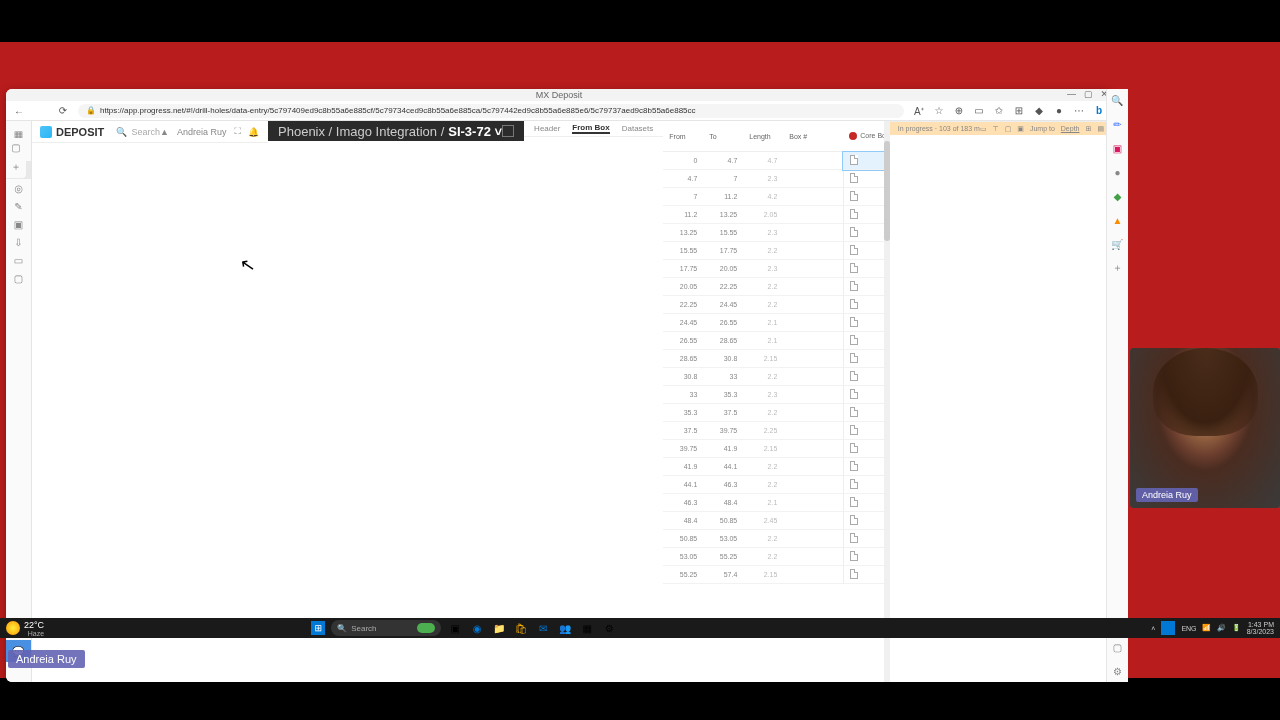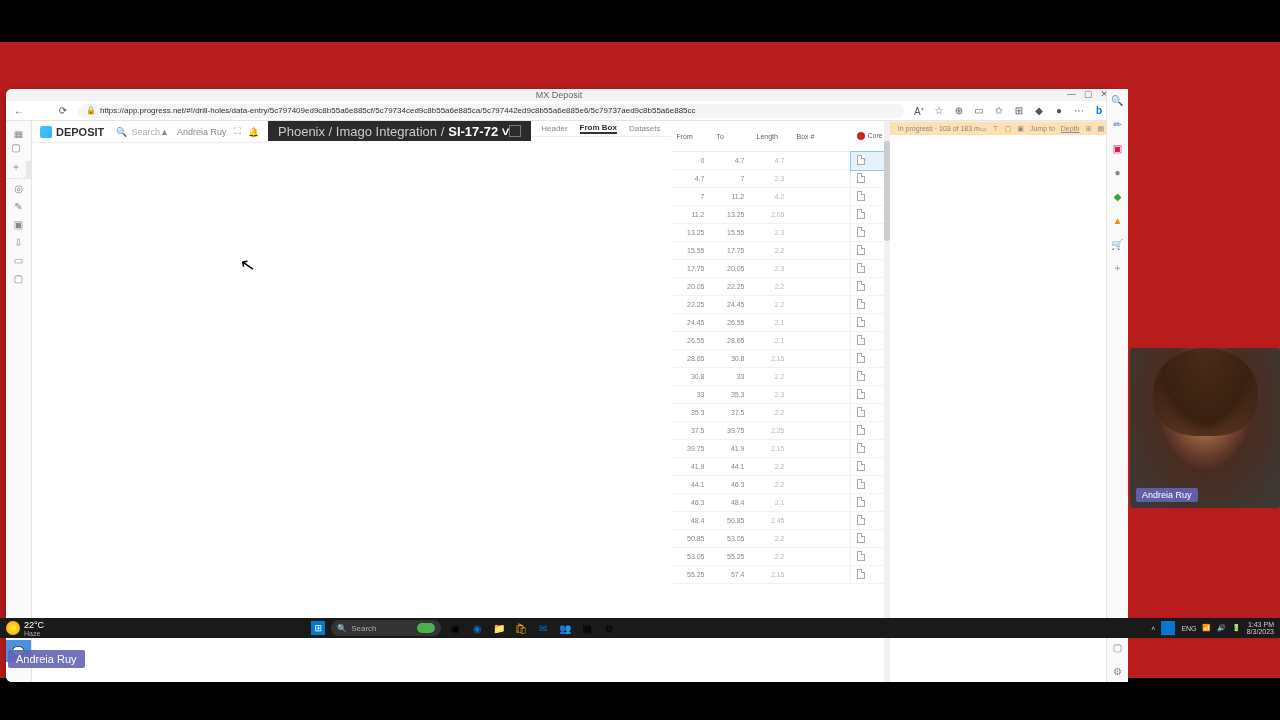--- a/index.html
+++ b/index.html
@@ -73,21 +73,21 @@
 
 
 .right-rail { width: 22px; background: #fafafa; border-left: 1px solid #e5e5e5; display: flex; flex-direction: column; align-items: center; padding-top: 4px; gap: 10px; position: absolute; right: 152px; top: 47px; height: 593px; }
 .right-rail .r-icon { width: 14px; height: 14px; display: flex; align-items: center; justify-content: center; font-size: 10px; color: #888; }
 
 
 .cursor { position: absolute; left: 240px; top: 212px; font-size: 18px; pointer-events: none; z-index: 100; transform: rotate(-10deg); }
 
 
 .taskbar { position: absolute; left: 0; bottom: 40px; width: 1280px; height: 20px; background: #1a1a1a; display: flex; align-items: center; padding: 0 6px; }
-.taskbar-left { display: flex; align-items: center; gap: 4px; color: #fff; font-size: 9px; }
+.taskbar-left { display: flex; align-items: center; gap: 4px; color: #fff; font-size: 9px; text-align: right; }
 .weather-icon { width: 14px; height: 14px; background: radial-gradient(circle, #ffeb3b, #ff9800); border-radius: 50%; }
 .taskbar-center { margin: 0 auto; display: flex; align-items: center; gap: 6px; }
 .win-btn { width: 14px; height: 14px; background: #0078d4; display: flex; align-items: center; justify-content: center; color: #fff; font-size: 9px; }
 .task-search { width: 110px; height: 16px; background: #333; border-radius: 8px; display: flex; align-items: center; padding: 0 6px; font-size: 8px; color: #aaa; gap: 4px; }
 .task-search .pill { margin-left: auto; width: 18px; height: 10px; background: #4caf50; border-radius: 5px; }
 .task-icon { width: 16px; height: 16px; display: flex; align-items: center; justify-content: center; font-size: 10px; }
 .taskbar-right { display: flex; align-items: center; gap: 6px; color: #ccc; font-size: 7px; margin-left: auto; }
 .taskbar-right .blue-sq { width: 14px; height: 14px; background: #0078d4; }
 
 
@@ -167,21 +167,21 @@
           <div class="header-right">
             <span>▲</span>
             <span>Andreia Ruy</span>
             <span>⛶</span>
             <span>🔔</span>
           </div>
         </div>
 
         <div class="breadcrumb">
           <span>Phoenix / Imago Integration /</span>
-          <span class="current"><span>SI-17-72</span> ˅</span>
+          <span class="current"><span>SI-3-72</span> ˅</span>
           <div class="settings-icon"></div>
         </div>
 
         <div class="tabs">
           <span class="tab">Header</span>
           <span class="tab active">From Box</span>
           <span class="tab">Datasets</span>
         </div>
 
         <div class="table-wrap">

